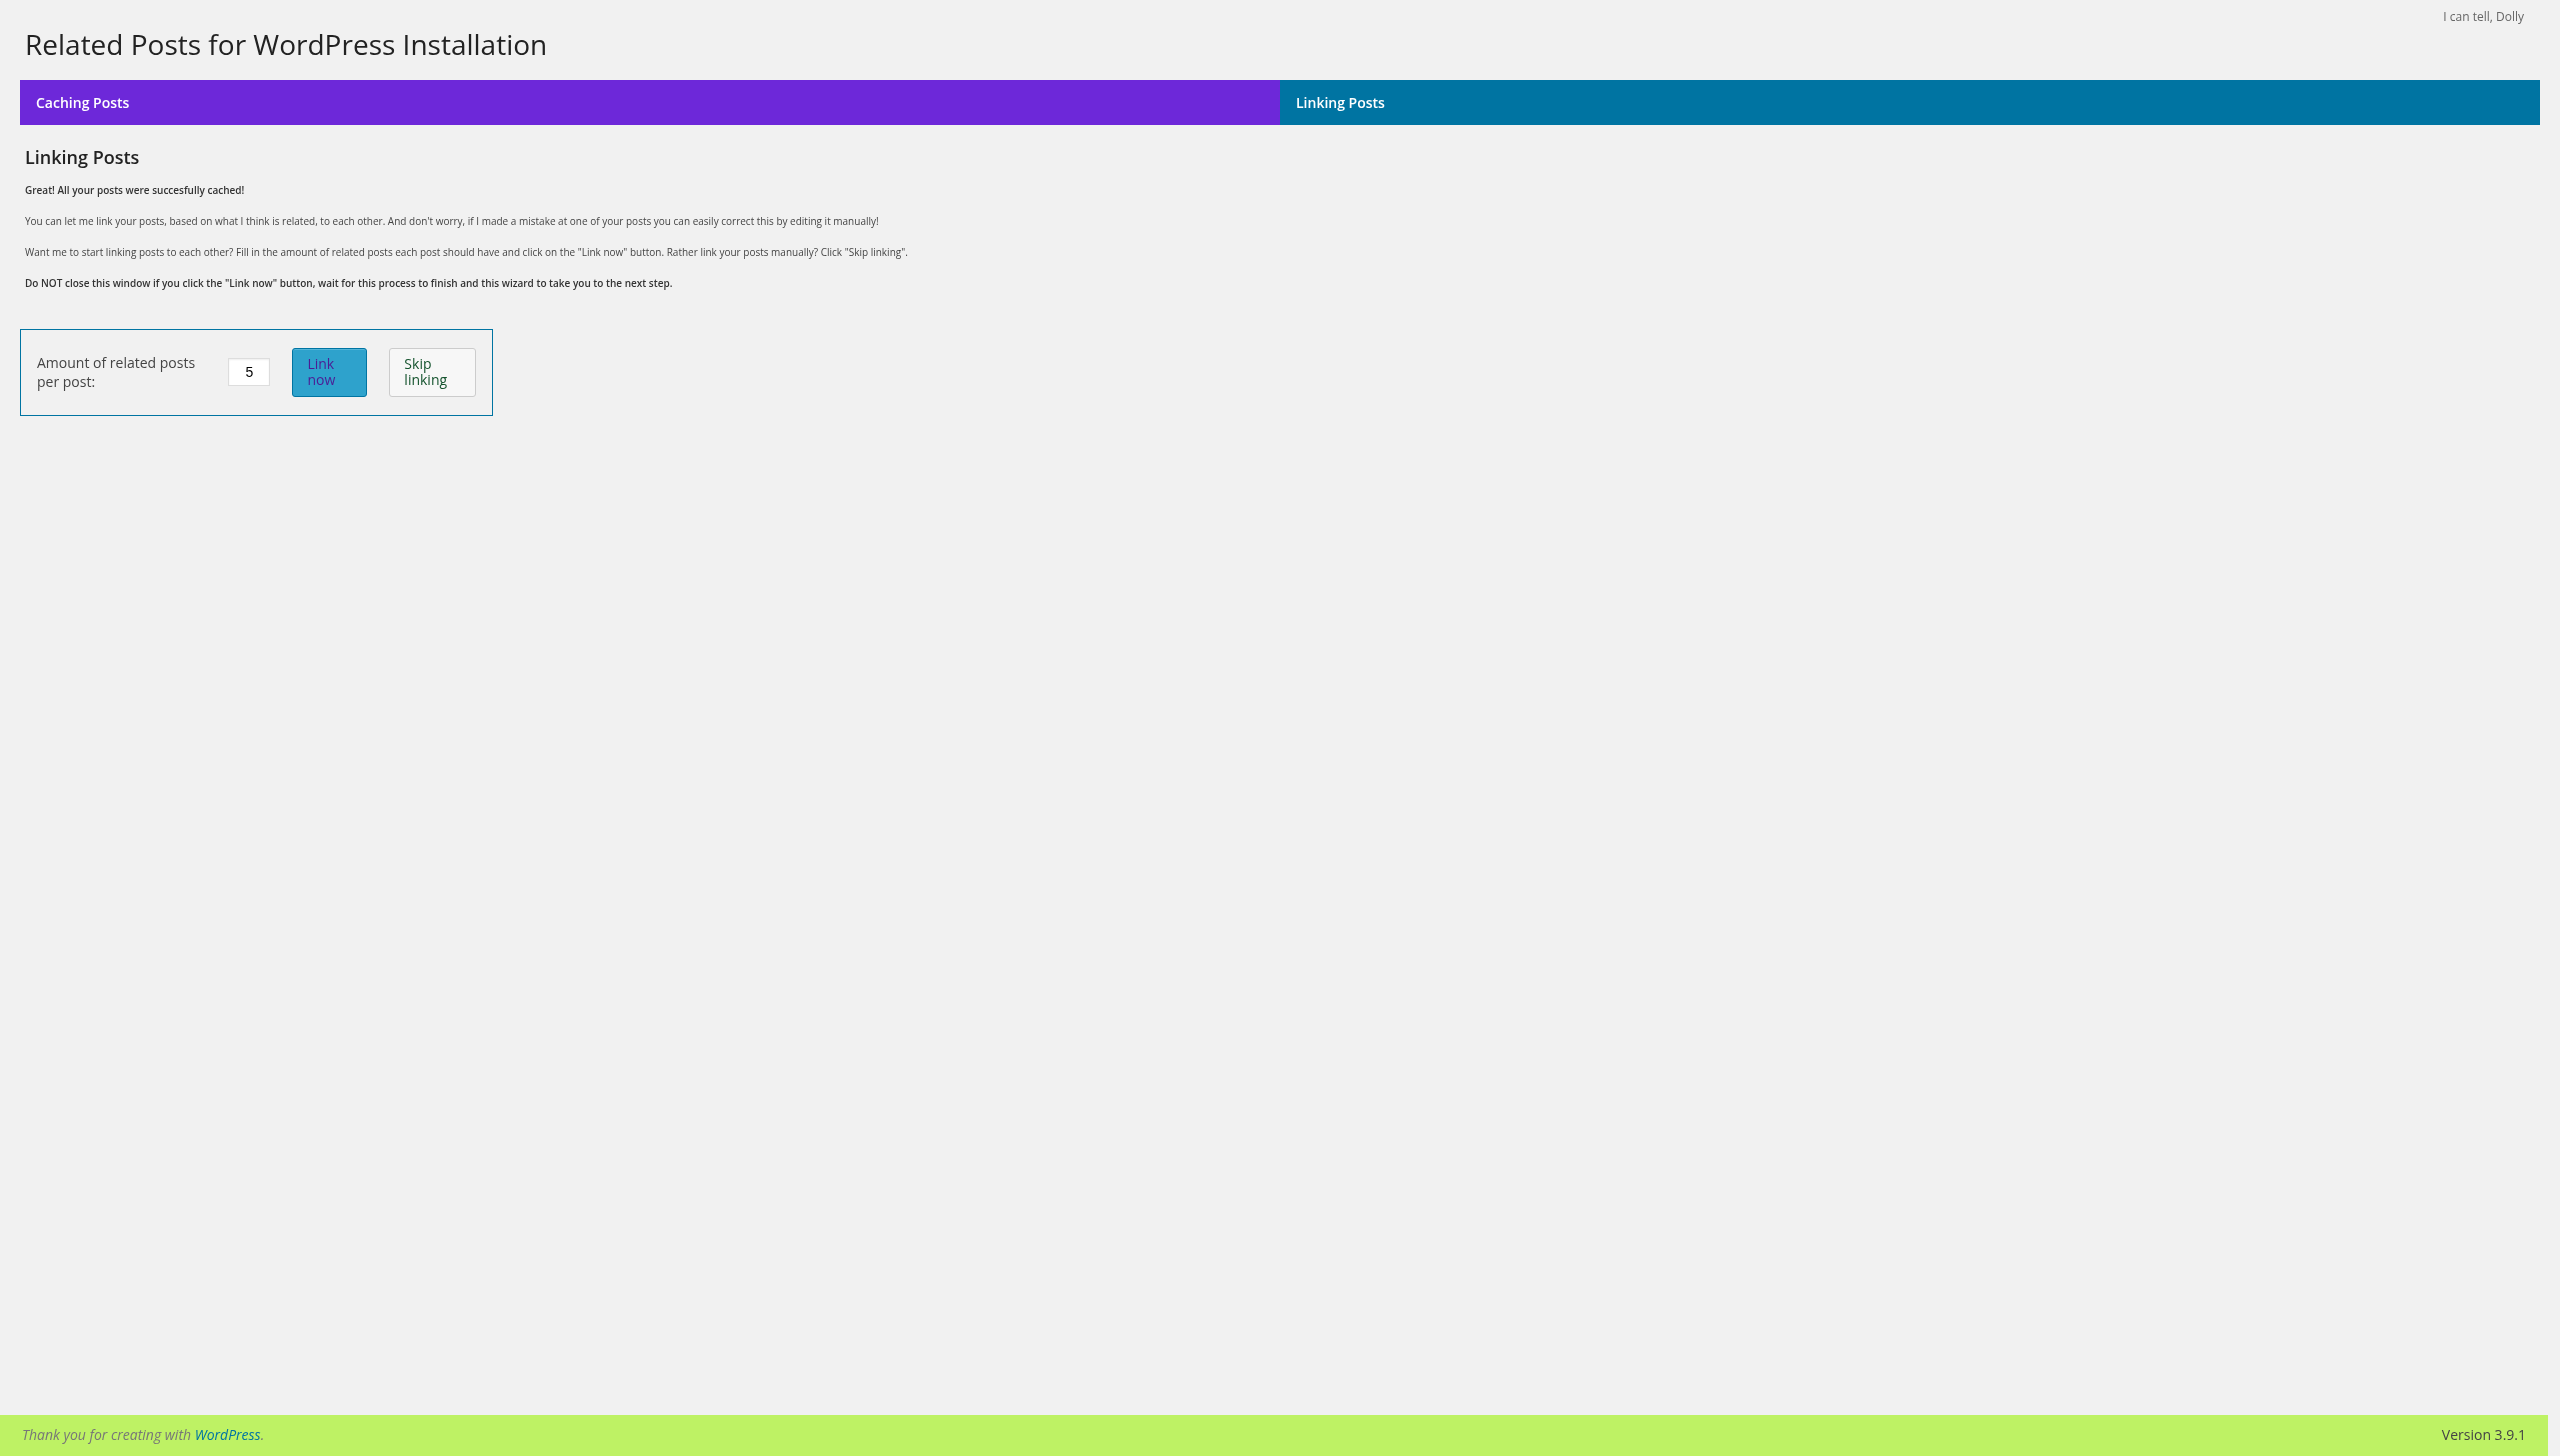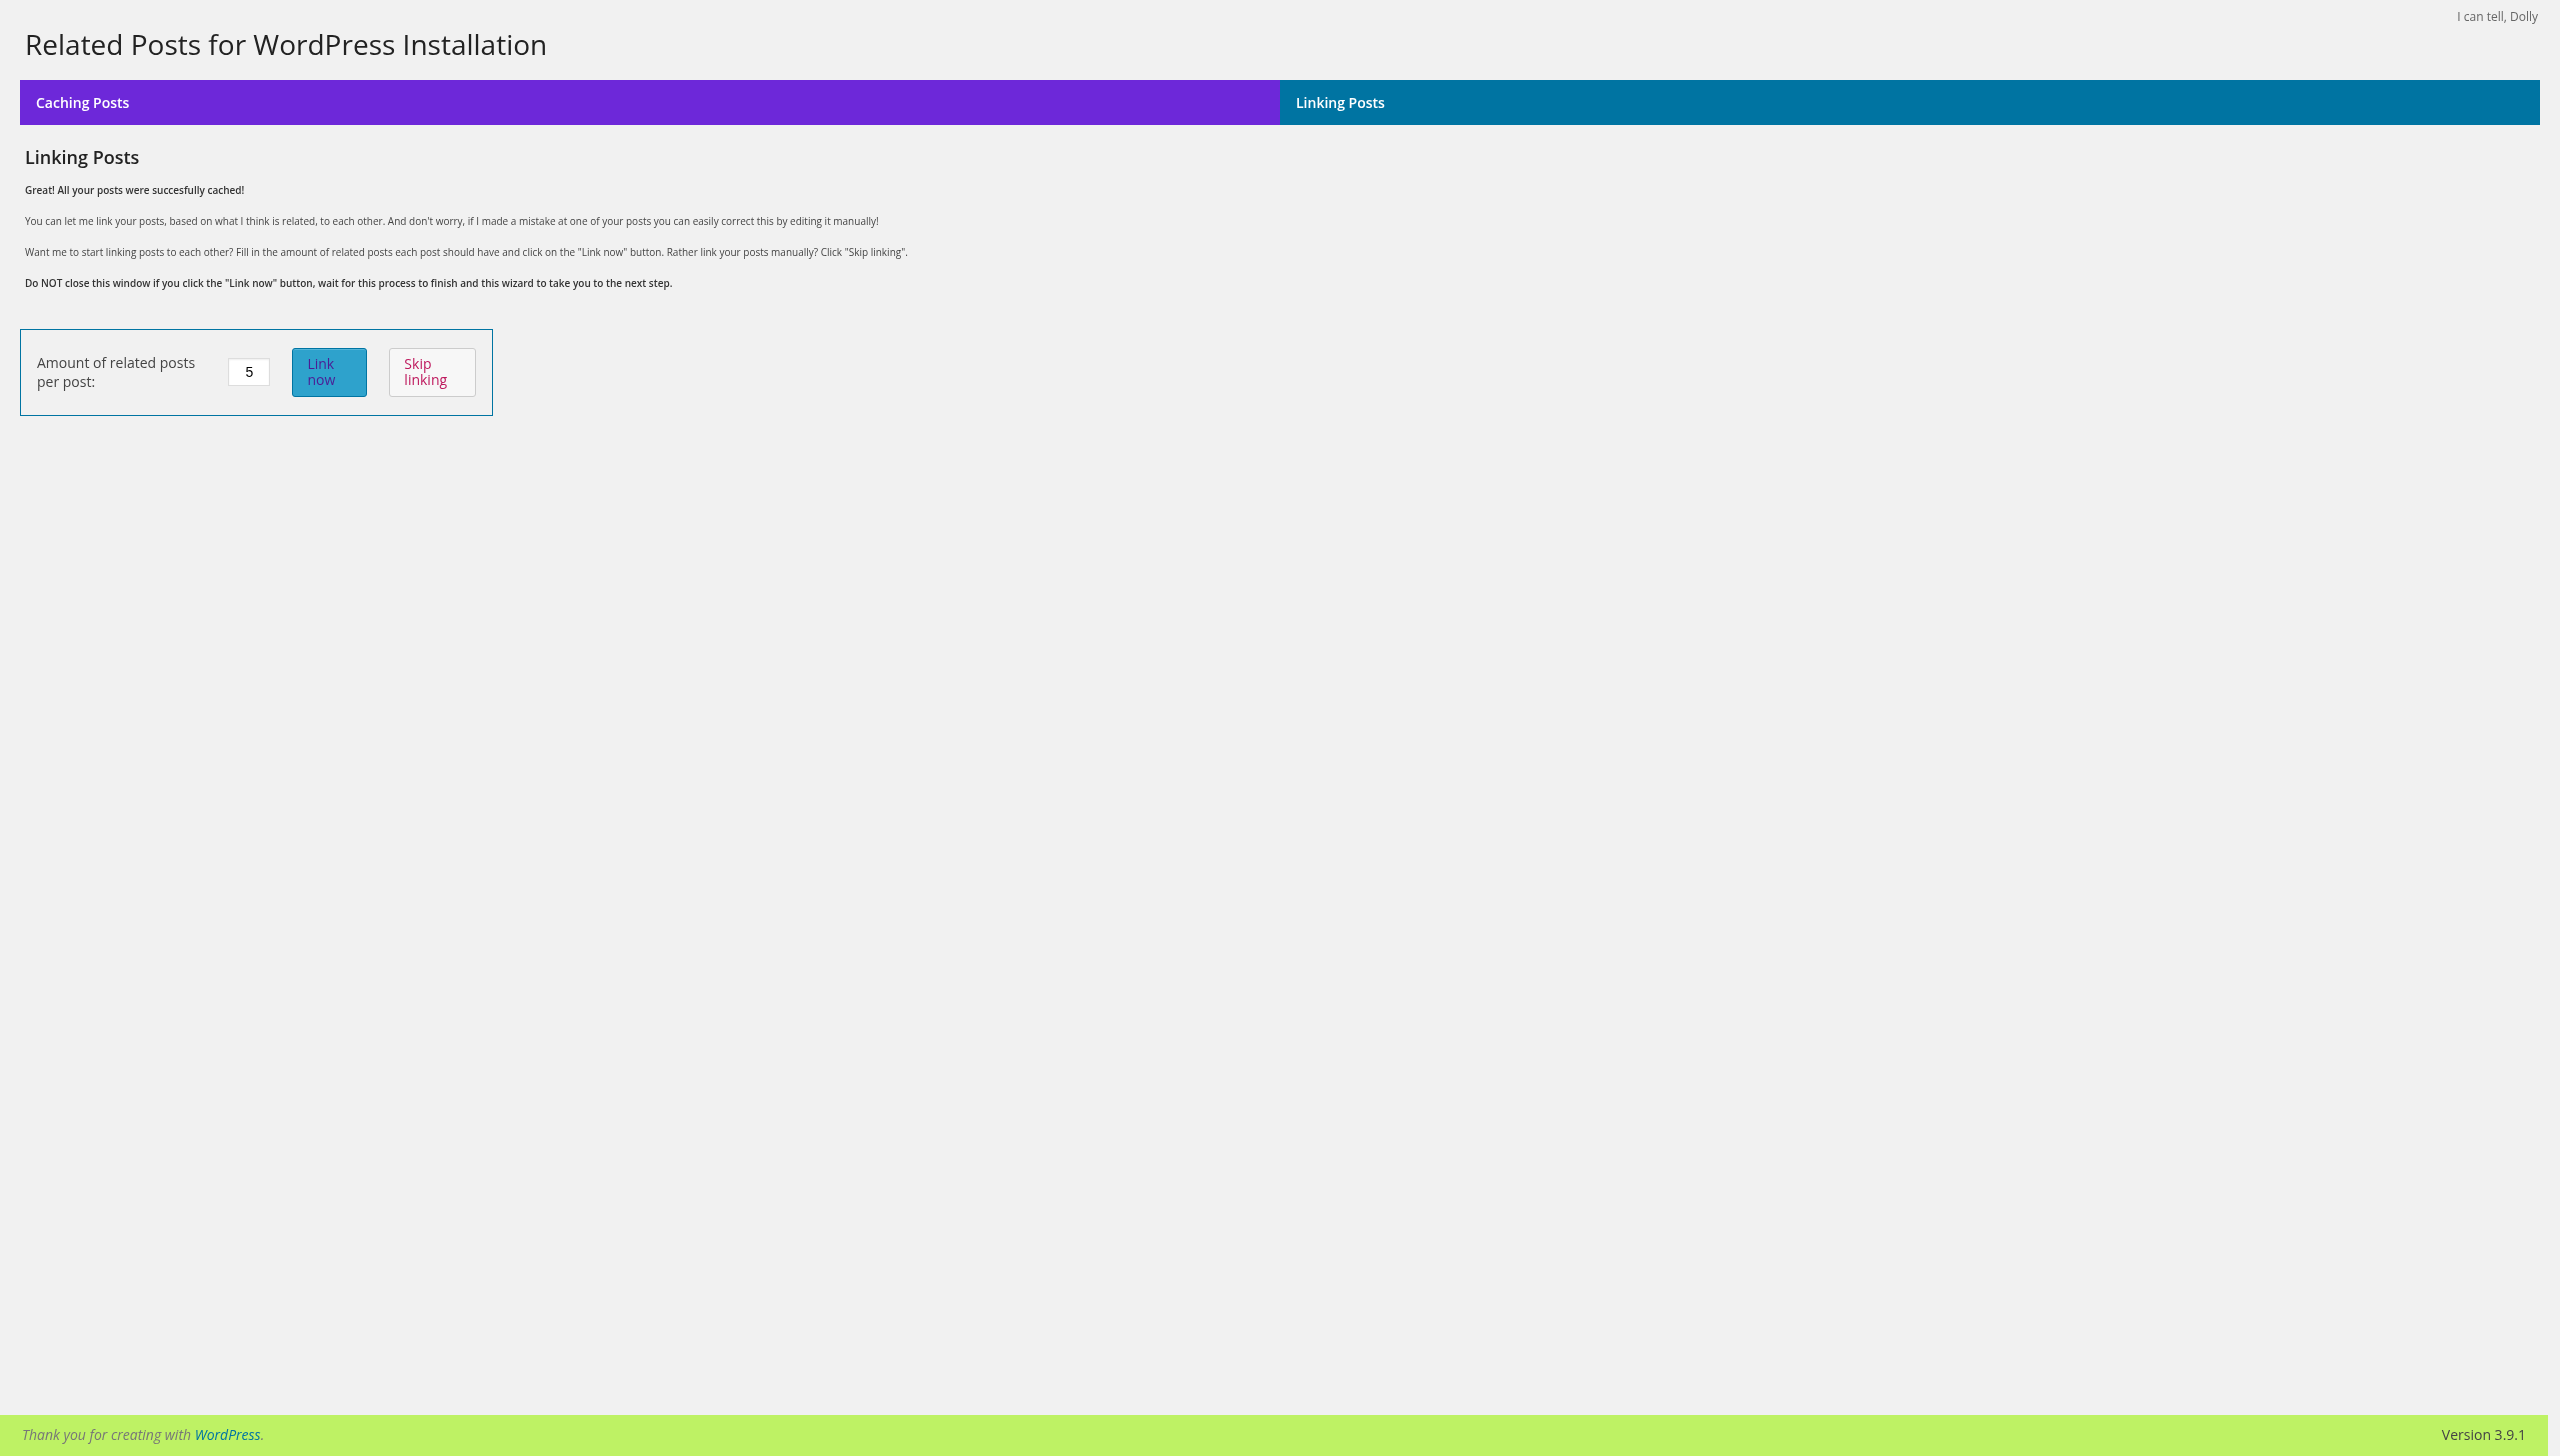--- a/index.html
+++ b/index.html
@@ -17,21 +17,21 @@
     h1.page-title {
       font-size: 28px;
       font-weight: 400;
       color: #222;
       padding: 18px 0 18px 5px;
       line-height: 1.2;
     }
     .dolly {
       position: absolute;
       top: 8px;
-      right: 22px;
+      right: 36px;
       font-size: 12px;
       color: #666;
     }
     .tabs {
       display: flex;
       width: 100%;
       margin: 0 0 20px 0;
     }
     .tab {
       flex: 1;
@@ -90,21 +90,21 @@
     }
     .btn-primary {
       background: #2ea2cc;
       border-color: #0074a2;
       color: #4c1d95;
       box-shadow: inset 0 1px 0 rgba(120,200,230,.5);
     }
     .btn-secondary {
       background: #f7f7f7;
       border-color: #ccc;
-      color: #be185d;
+      color: #14532d;
     }
     .footer {
       position: absolute;
       bottom: 0;
       left: 0;
       right: 12px;
       padding: 10px 22px 12px 22px;
       display: flex;
       justify-content: space-between;
       font-size: 14px;

